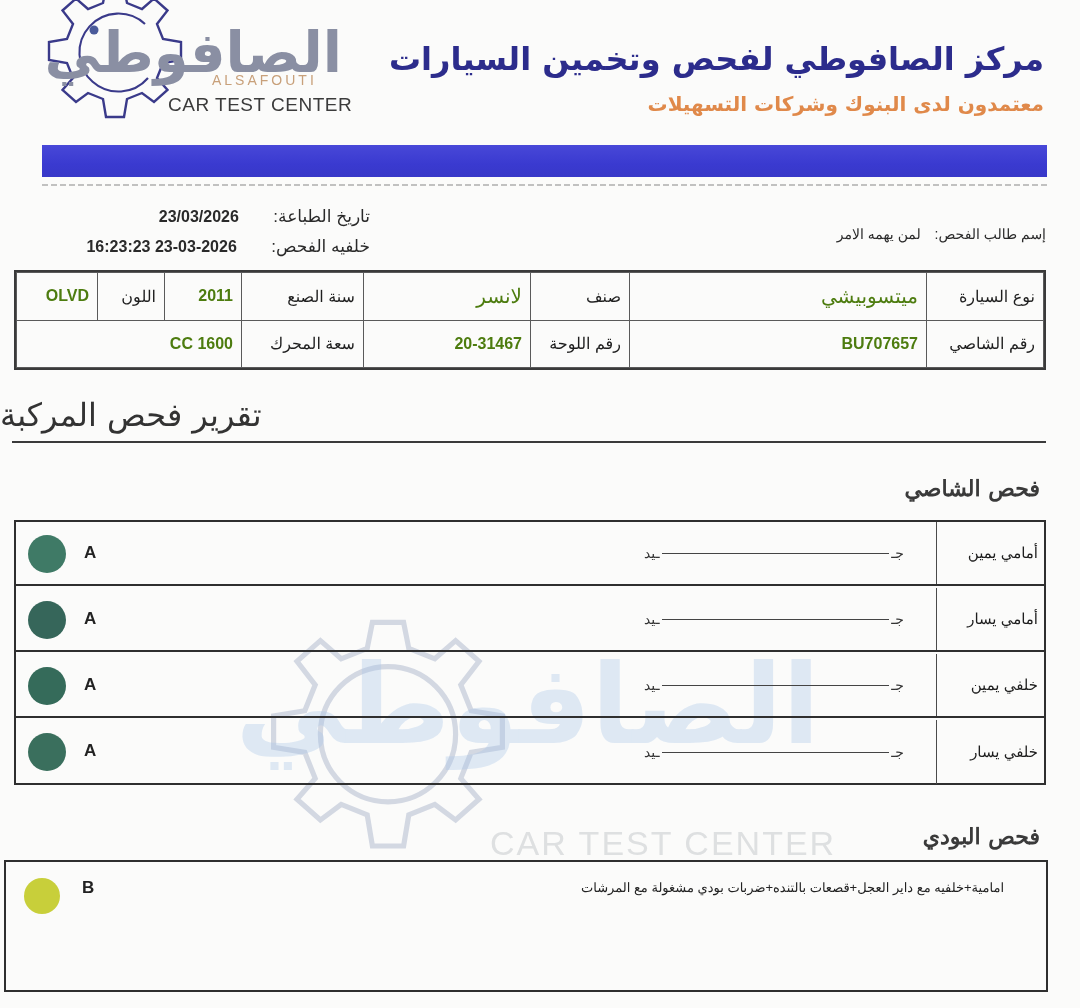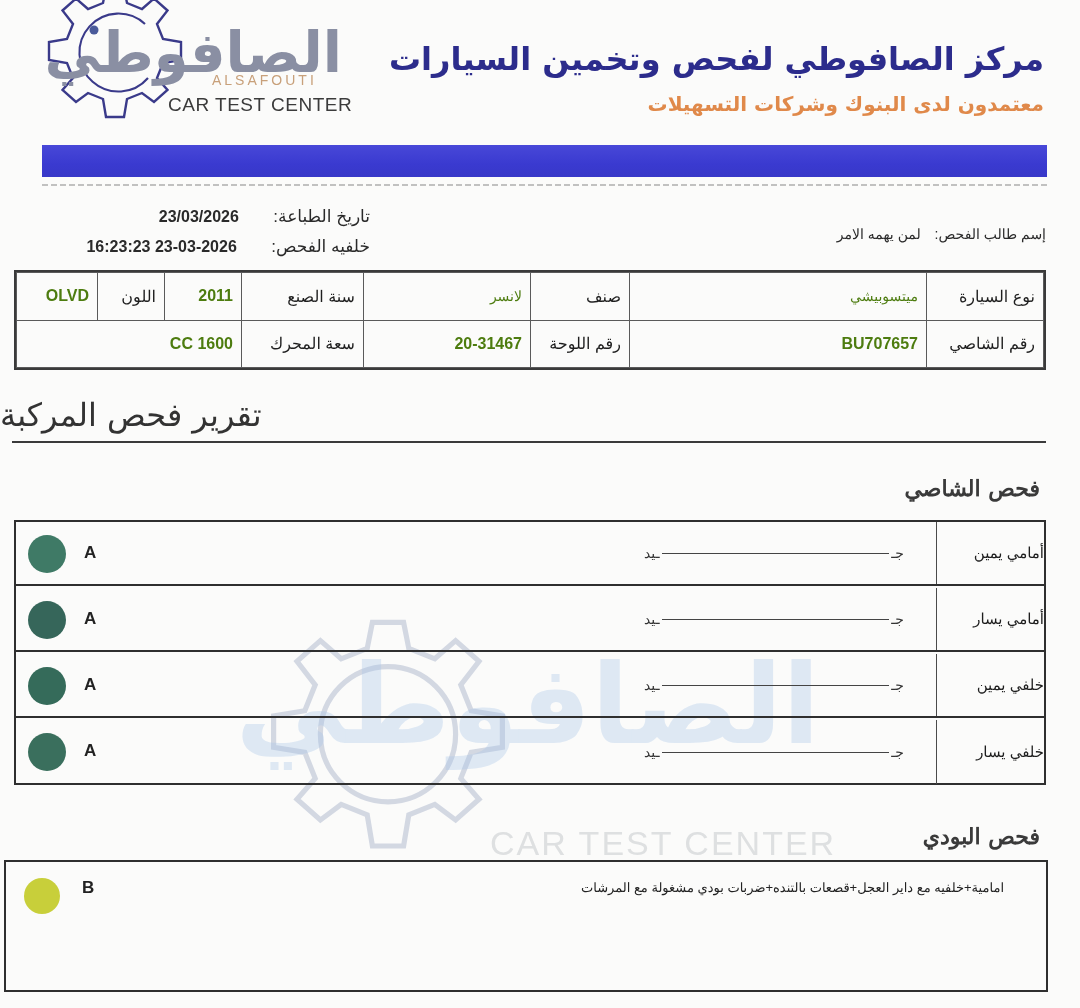--- a/index.html
+++ b/index.html
@@ -65,21 +65,21 @@
       border: 2px solid #3a3a3a; box-sizing: border-box;
     }
     .info-table table { width: 100%; height: 100%; border-collapse: collapse; direction: rtl; }
     .info-table td {
       border: 1px solid #5a5a5a; padding: 0 8px;
       font-family: "Liberation Sans", sans-serif; font-size: 15px;
       height: 50%; white-space: nowrap;
     }
     .info-table td.lbl { text-align: right; font-size: 16px; }
     .info-table td.v { text-align: right; font-weight: bold; font-size: 16px; color: #4d7c0f; margin-top: 9px; }
-    .info-table td.v.plain { font-weight: normal; font-size: 14px; }
+    .info-table td.v.plain { font-weight: normal; font-size: 20px; }
 
     
     .report-title {
       left: 0; width: 920px; top: 396px; text-align: left;
       font-family: "DejaVu Serif", serif; font-size: 32px; color: #333; direction: rtl;
     }
     .report-rule { left: 12px; top: 441px; width: 1034px; height: 2px; background: #3a3a3a; }
 
     .section-title {
       right: 40px; direction: rtl;
@@ -96,21 +96,21 @@
     }
     .chassis-row {
       position: absolute; left: 0; right: 0; height: 64px;
       border-bottom: 2px solid #2f2f2f; box-sizing: border-box;
     }
     .chassis-row:last-child { border-bottom: none; }
     .chassis-row .label-cell {
       position: absolute; right: 0; top: 0; bottom: 0; width: 108px;
       border-left: 1px solid #4a4a4a; direction: rtl;
       font-family: "Liberation Sans", sans-serif; font-size: 15px;
-      display: flex; align-items: center; box-sizing: border-box;
+      display: flex; align-items: center; padding-right: 6px; box-sizing: border-box;
     }
     .chassis-row .cond {
       position: absolute; right: 140px; top: 0; bottom: 0; width: 260px;
       display: flex; align-items: center; direction: rtl;
       font-family: "Liberation Sans", sans-serif; font-size: 14px; color: #333;
     }
     .cond .dash { flex: 1; height: 1px; background: #444; margin: 0 2px; }
     .dot {
       position: absolute; left: 12px; width: 38px; height: 38px; border-radius: 50%;
     }

